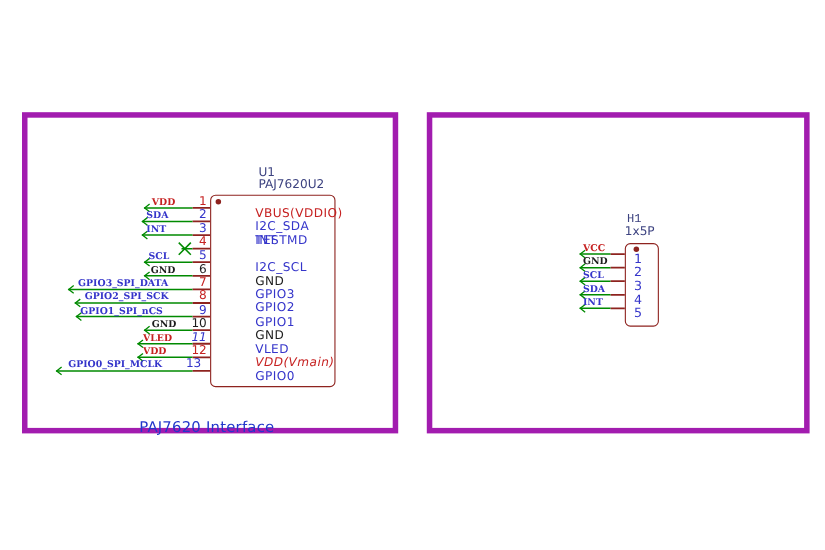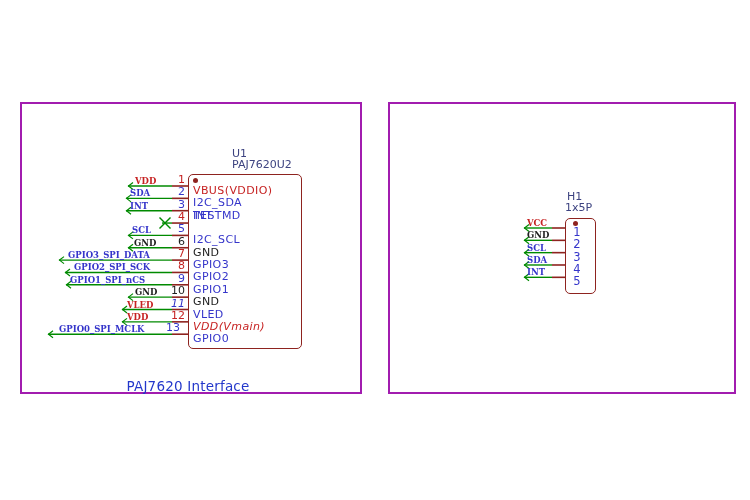--- a/index.html
+++ b/index.html
@@ -1,24 +1,24 @@
 <!DOCTYPE html>
 <html><head>
 <meta charset="utf-8">
 <style>
   html,body{margin:0;padding:0;background:#fff;}
   #canvas{position:relative;width:750px;height:500px;background:#fff;overflow:hidden;
           font-family:"DejaVu Sans","Liberation Sans",sans-serif;}
-  .frame{position:absolute;border:2px solid #a21caf;background:#fff;box-sizing:border-box;}
+  .frame{position:absolute;border:5px solid #a21caf;background:#fff;box-sizing:border-box;}
   .panel-inner{position:absolute;left:0;top:0;right:0;bottom:0;}
   .wire-layer{position:absolute;left:0;top:0;pointer-events:none;}
   .comp-box{position:absolute;border:1.6px solid #8e231f;border-radius:5px;background:#fff;box-sizing:border-box;}
   .pin1-dot{position:absolute;width:5px;height:5px;border-radius:50%;background:#8e231f;}
   .refdes{position:absolute;font-size:11px;line-height:12px;color:#3d4380;white-space:nowrap;}
-  .pin-name{position:absolute;font-size:11px;line-height:12px;height:12px;letter-spacing:.4px;white-space:nowrap;}
+  .pin-name{position:absolute;font-size:11px;line-height:12px;height:12px;letter-spacing:.4px;white-space:nowrap;margin-left:36px;}
   .pin-number{position:absolute;font-size:11px;line-height:12px;height:12px;white-space:nowrap;}
   .pin-number.rt{font-size:11.5px;text-align:center;}
   .wire-label{position:absolute;font-family:"DejaVu Serif","Liberation Serif",serif;font-weight:bold;
               font-size:8.5px;line-height:10px;height:10px;white-space:nowrap;}
   .caption{position:absolute;left:0;width:100%;text-align:center;font-size:13.5px;color:#2337cb;letter-spacing:.2px;}
 </style>
 </head>
 <body>
 
 <div id="canvas">
@@ -125,21 +125,21 @@
           <line x1="162" y1="148.66" x2="175" y2="148.66" stroke="#8e231f" stroke-width="1.6"></line>
           <line x1="134" y1="148.66" x2="162" y2="148.66" stroke="#008a00" stroke-width="1.4"></line>
           <polyline points="139,145.16 134.5,148.66 139,152.16" fill="none" stroke="#008a00" stroke-width="1.2"></polyline>
           <line x1="162" y1="160.99" x2="175" y2="160.99" stroke="#8e231f" stroke-width="1.6"></line>
           <line x1="134" y1="160.99" x2="162" y2="160.99" stroke="#008a00" stroke-width="1.4"></line>
           <polyline points="139,157.49 134.5,160.99 139,164.49" fill="none" stroke="#008a00" stroke-width="1.2"></polyline>
           <line x1="162" y1="173.32" x2="175" y2="173.32" stroke="#8e231f" stroke-width="1.6"></line>
           <line x1="134" y1="173.32" x2="162" y2="173.32" stroke="#008a00" stroke-width="1.4"></line>
           <polyline points="139,169.82 134.5,173.32 139,176.82" fill="none" stroke="#008a00" stroke-width="1.2"></polyline>
         </svg>
-      <div class="refdes" style="left:177px;top:87px;">H1</div>
+      <div class="refdes" style="left:177px;top:87px;font-family:Liberation Mono, monospace;">H1</div>
       <div class="refdes" style="left:175px;top:98px;">1x5P</div>
       <div class="comp-box" style="left:175px;top:114px;width:31px;height:76px;"></div>
       <div class="pin1-dot" style="left:183px;top:117px;"></div>
     <div class="wire-label" style="color: rgb(198, 34, 34); left: 137px; top: 114px;">VCC</div>
         <div class="pin-number rt" style="color: rgb(53, 53, 202); left: 181px; top: 122px; width: 12px;">1</div>
         <div class="wire-label" style="color: rgb(29, 29, 29); left: 137px; top: 126.33px;">GND</div>
         <div class="pin-number rt" style="color: rgb(53, 53, 202); left: 181px; top: 134.33px; width: 12px;">2</div>
         <div class="wire-label" style="color: rgb(53, 53, 202); left: 137px; top: 138.66px;">SCL</div>
         <div class="pin-number rt" style="color: rgb(53, 53, 202); left: 181px; top: 146.66px; width: 12px;">3</div>
         <div class="wire-label" style="color: rgb(53, 53, 202); left: 137px; top: 150.99px;">SDA</div>

